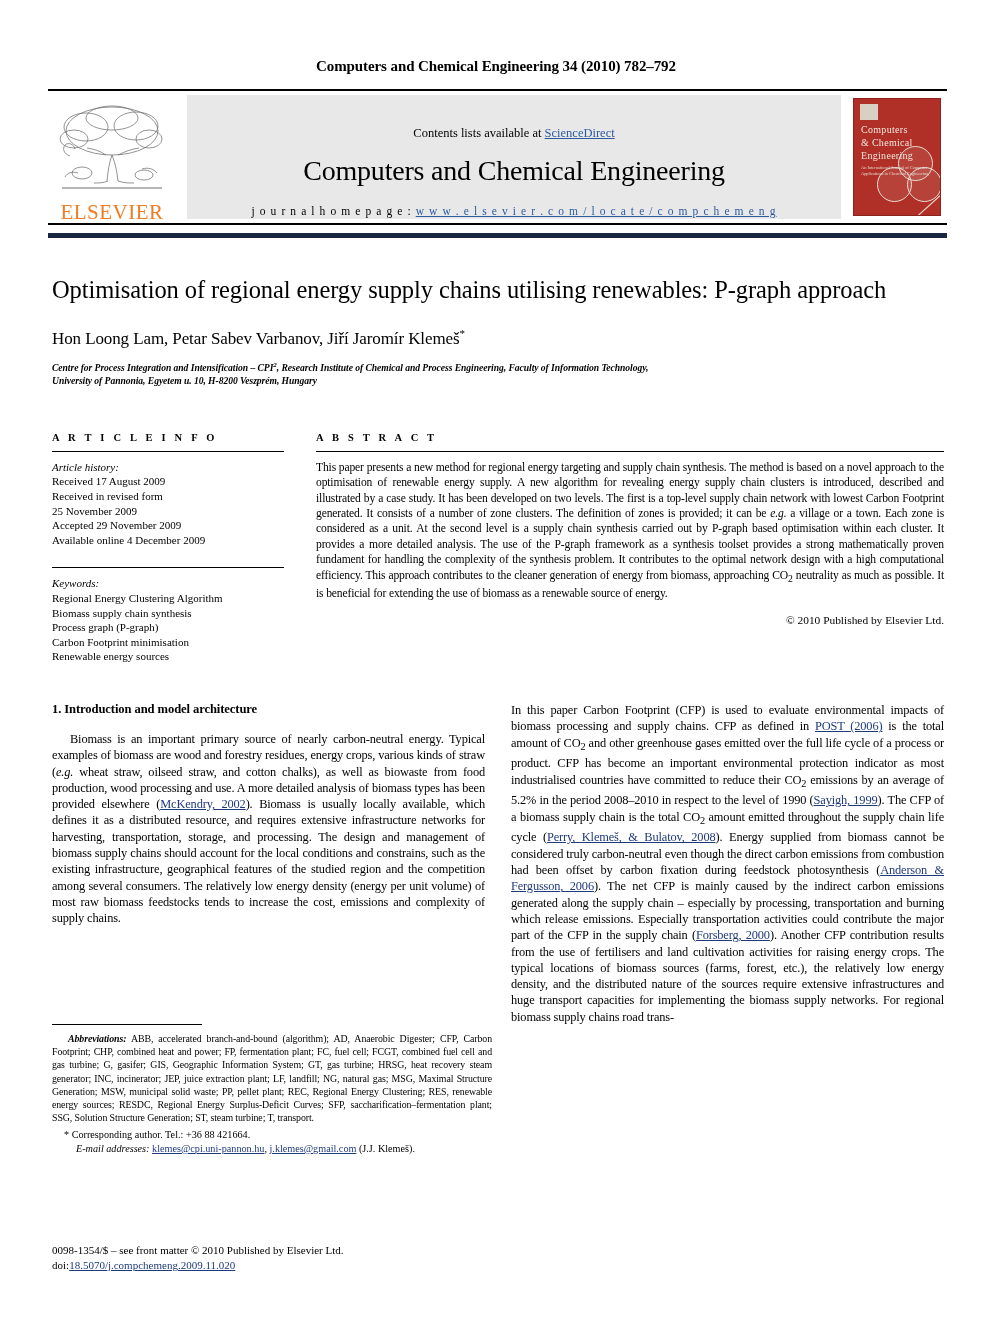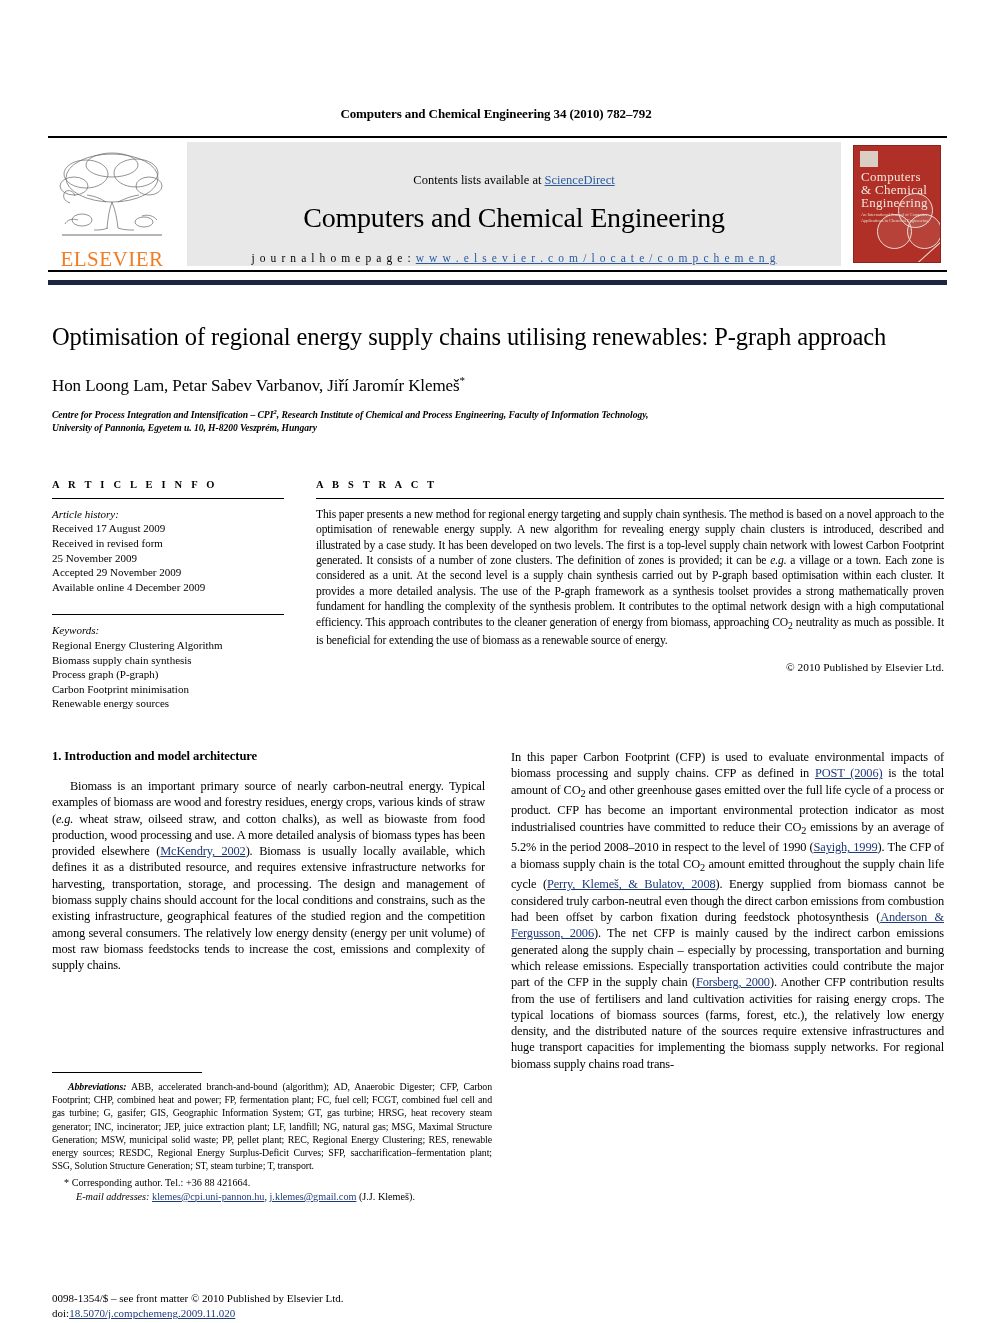--- a/index.html
+++ b/index.html
@@ -18,25 +18,24 @@
   .page {
     position: relative;
     width: 992px;
     height: 1323px;
     padding: 0;
   }
 
   
   .running-head {
     text-align: center;
-    font-size: 13px;
+    font-size: 15px;
     font-weight: bold;
     letter-spacing: -0.1px;
     padding-top: 58px;
-    margin-top: 48px;
   }
 
   
   .masthead {
     margin: 14px 45px 0 48px;
     border-top: 2.2px solid #000;
     border-bottom: 2.2px solid #000;
     height: 132px;
     display: flex;
     align-items: stretch;
@@ -106,21 +105,21 @@
     box-sizing: border-box;
   }
   .cover .ce-logo {
     position:absolute; top:5px; left:6px;
     width:18px; height:16px; background:#d9cfc5;
   }
   .cover .cov-title {
     position:absolute; top:24px; left:7px; right:4px;
     color:#f2e6dc;
     font-family: "Liberation Serif", serif;
-    font-size: 13px;
+    font-size: 10px;
     line-height: 13px;
     letter-spacing: 0.3px;
   }
   .cover .cov-sub {
     position:absolute; top:66px; left:7px; right:8px;
     color:#e8d5c8;
     font-size:4.4px;
     line-height:5.6px;
   }
   .cover .circ {

